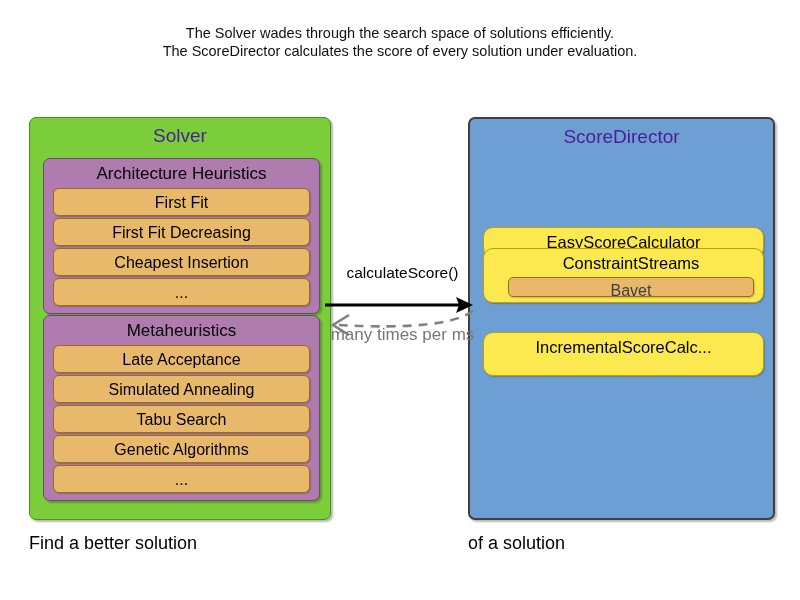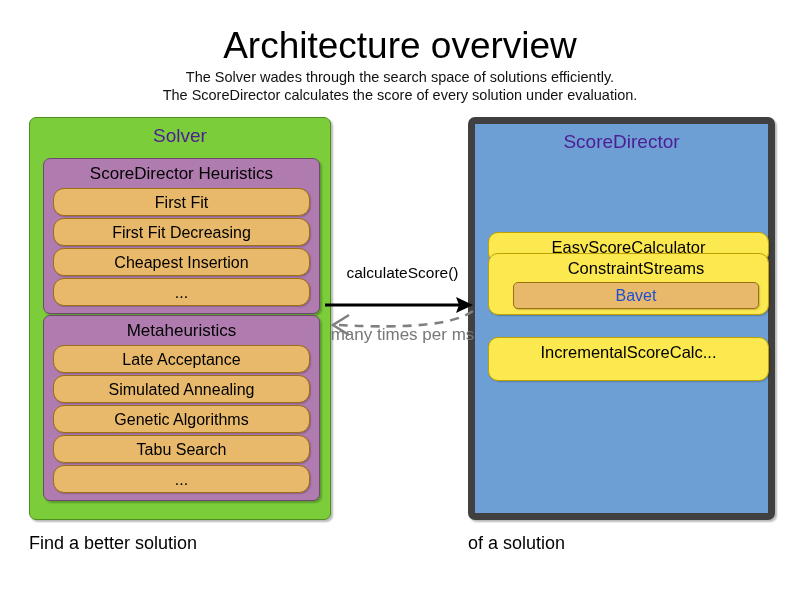--- a/index.html
+++ b/index.html
@@ -52,21 +52,21 @@
     background: #7BCE3A;
     border: 1px solid #4f8f1f;
     box-shadow: 2px 2px 2px rgba(0,0,0,0.28);
   }
   #scoredirector-panel {
     left: 468px;
     top: 117px;
     width: 307px;
     height: 403px;
     background: #6E9FD4;
-    border: 7px solid #404040;
+    border: 2px solid #404040;
     box-shadow: 2px 2px 2px rgba(0,0,0,0.28);
   }
   .panel-title {
     position: absolute;
     left: 0;
     top: 6px;
     width: 100%;
     text-align: center;
     font-size: 19px;
     line-height: 24px;
@@ -95,21 +95,21 @@
 
   
   .item {
     height: 28px;
     line-height: 27px;
     text-align: center;
     font-size: 16px;
     color: #000;
     background: #E8B96B;
     border: 1px solid #9c6f14;
-    border-radius: 11px;
+    border-radius: 6px;
     box-sizing: border-box;
     margin-bottom: 2px;
     box-shadow: 1px 1px 1.5px rgba(0,0,0,0.22);
   }
   .item:last-child { margin-bottom: 0; }
 
   .calc-box {
     position: absolute;
     left: 13px;
     width: 281px;
@@ -120,29 +120,29 @@
     box-shadow: 1px 1px 1.5px rgba(0,0,0,0.22);
   }
   .calc-label {
     text-align: center;
     font-size: 16.5px;
     line-height: 28px;
     color: #000;
   }
   .nested-wrap { padding: 0 9px 5px 9px; }
   .nested {
-    height: 27px;
+    height: 20px;
     line-height: 26px;
     text-align: center;
     font-size: 16px;
     background: #E8B96B;
     border: 1px solid #9c6f14;
     border-radius: 5px;
     box-sizing: border-box;
-    color: #1d4ed8;
+    color: #404040;
     box-shadow: 1px 1px 1.5px rgba(0,0,0,0.2);
   }
 
   
   #arrows {
     position: absolute;
     left: 325px;
     top: 255px;
     width: 155px;
     height: 100px;
@@ -174,45 +174,44 @@
     line-height: 26px;
     color: #000;
   }
   #caption-left { left: 29px; top: 530px; width: 302px; }
   #caption-right { left: 468px; top: 530px; width: 307px; }
 </style>
 </head>
 <body>
 
 <div id="header">
-  <div id="title">Architecture overview</div>
   <div class="subtitle-line">The Solver wades through the search space of solutions efficiently.</div>
   <div class="subtitle-line">The ScoreDirector calculates the score of every solution under evaluation.</div>
 </div>
 
 <div class="panel" id="solver-panel">
   <div class="panel-title">Solver</div>
 
   <div class="group" style="left:13px; top:40px; width:277px;">
-    <div class="group-title">ScoreDirector Heuristics</div>
+    <div class="group-title">Architecture Heuristics</div>
     <div class="group-items">
       <div class="item">First Fit</div>
       <div class="item">First Fit Decreasing</div>
       <div class="item">Cheapest Insertion</div>
       <div class="item">...</div>
     </div>
   </div>
 
   <div class="group" style="left:13px; top:197px; width:277px;">
     <div class="group-title">Metaheuristics</div>
     <div class="group-items">
       <div class="item">Late Acceptance</div>
       <div class="item">Simulated Annealing</div>
+      <div class="item">Tabu Search</div>
       <div class="item">Genetic Algorithms</div>
-      <div class="item">Tabu Search</div>
       <div class="item">...</div>
     </div>
   </div>
 </div>
 
 <div class="panel" id="scoredirector-panel">
   <div class="panel-title">ScoreDirector</div>
 
   <div class="calc-box" style="top:108px; height:31px;">
     <div class="calc-label">EasyScoreCalculator</div>

